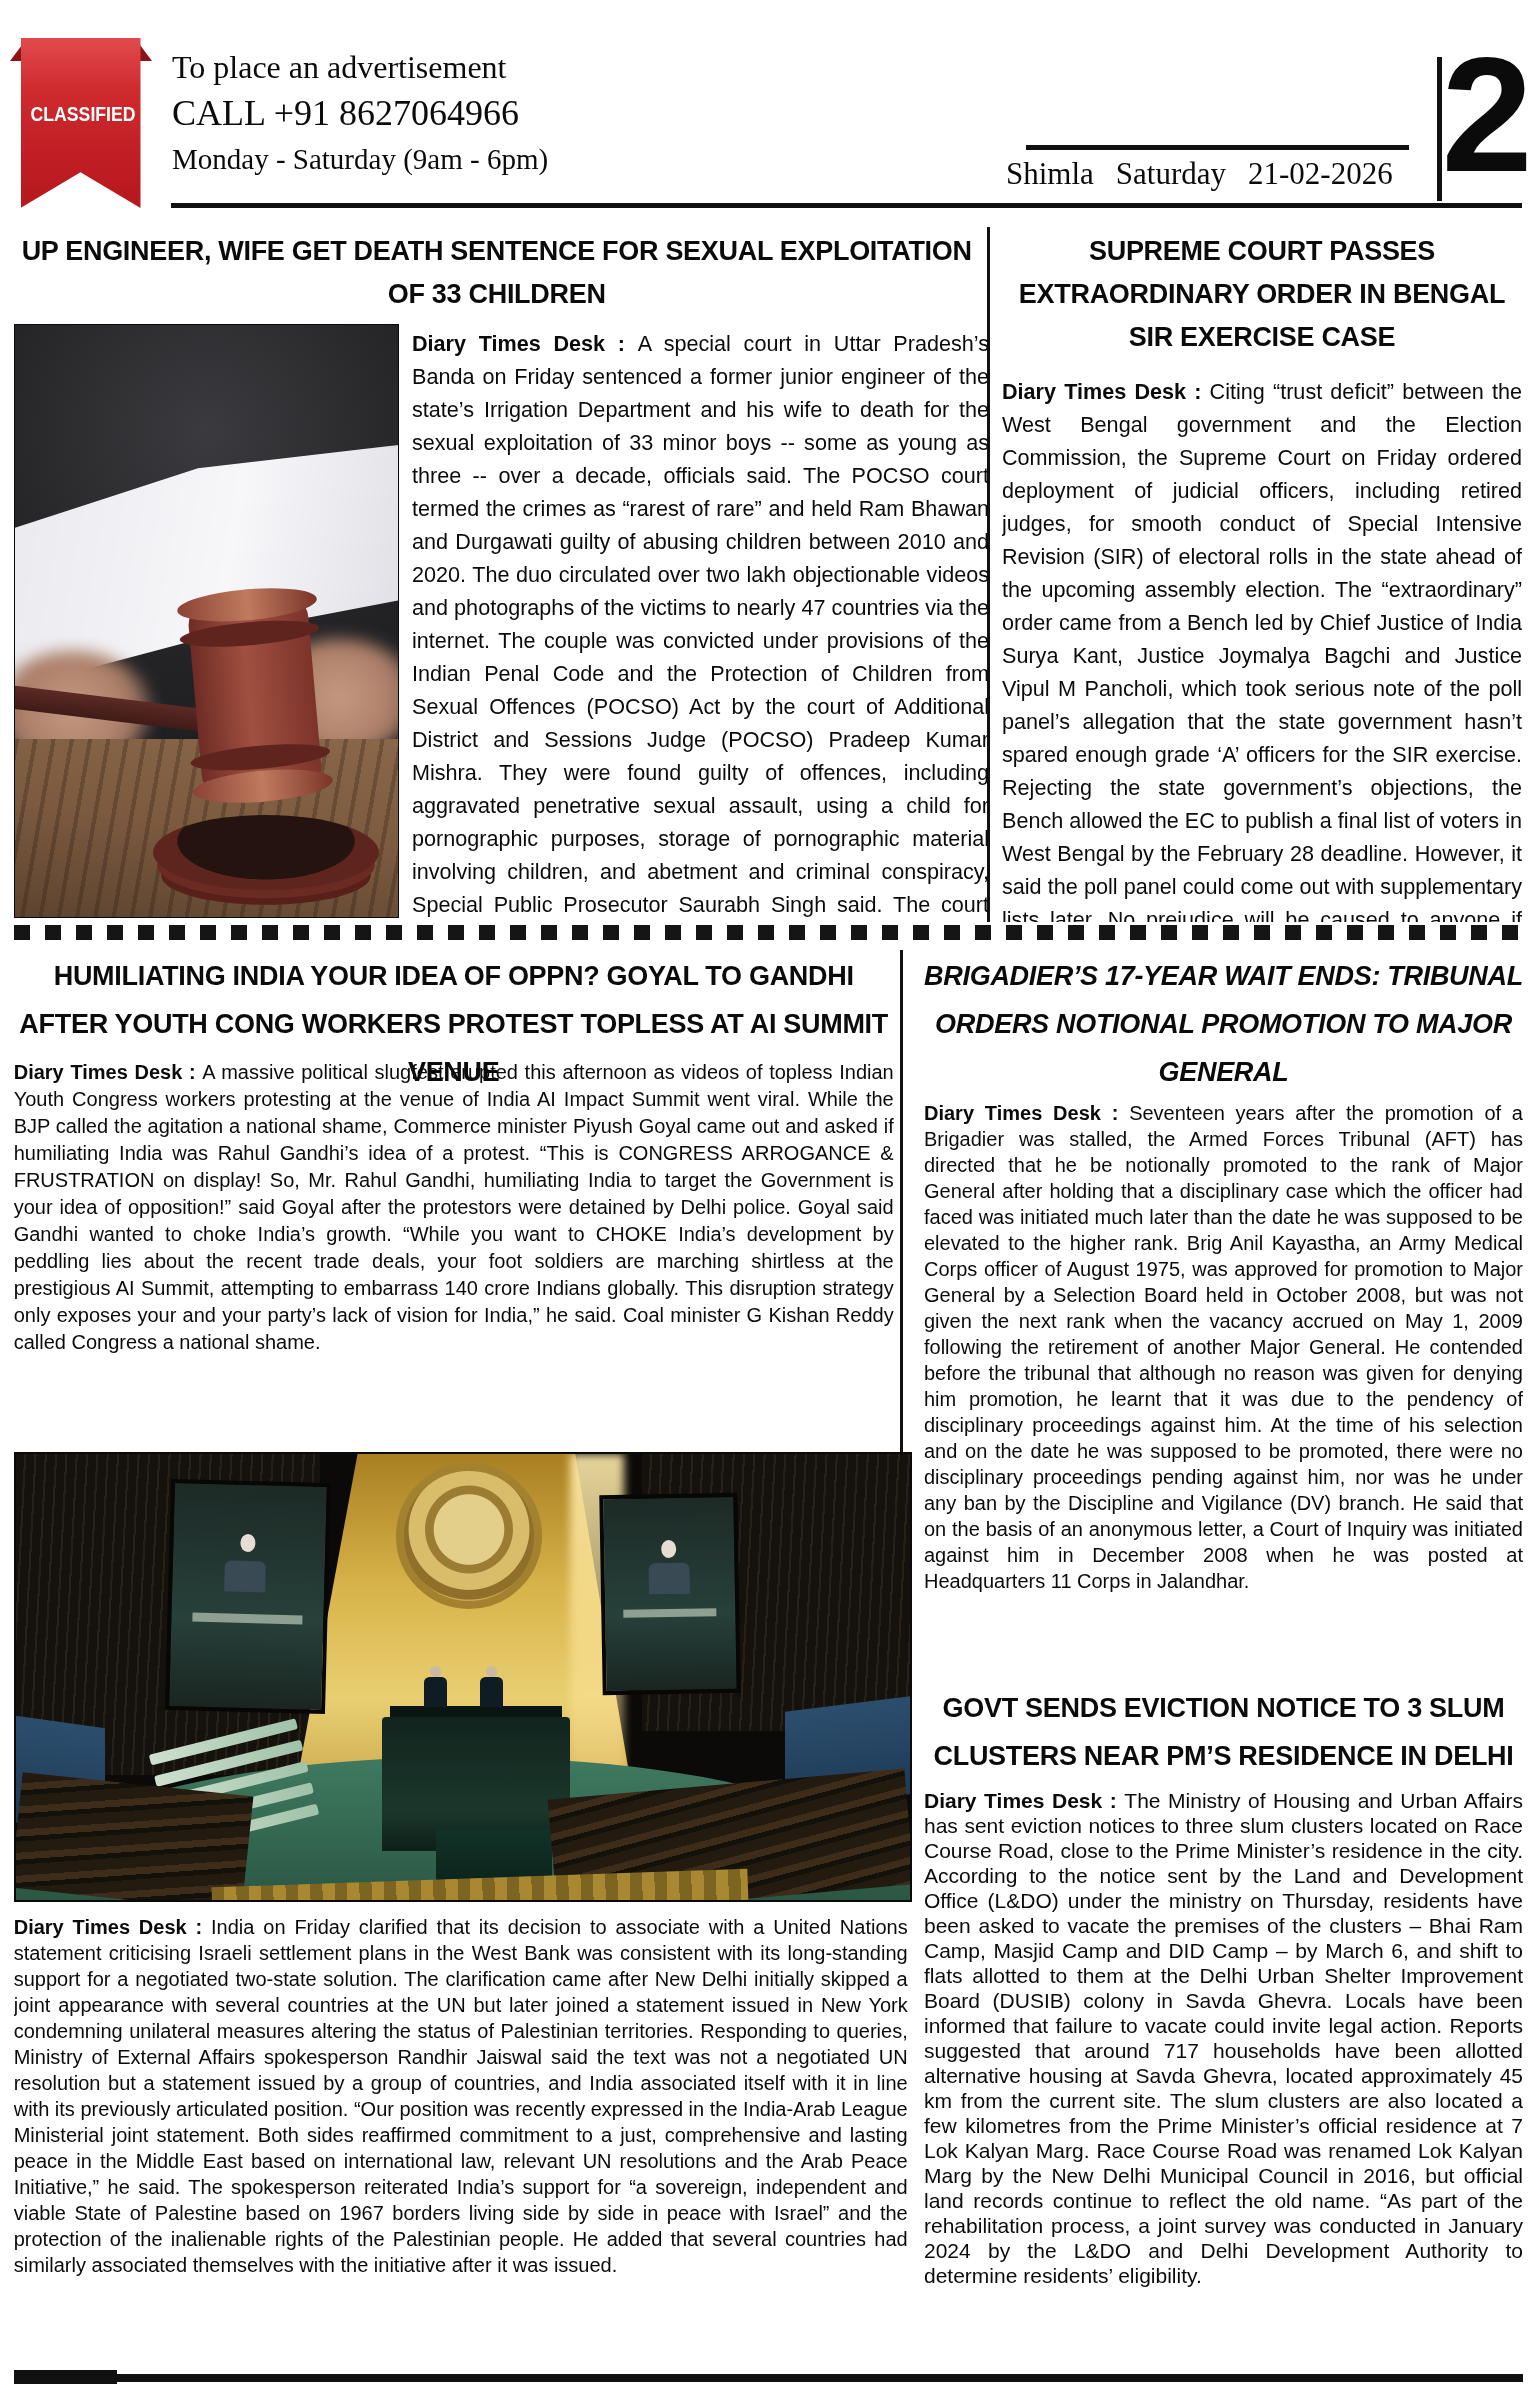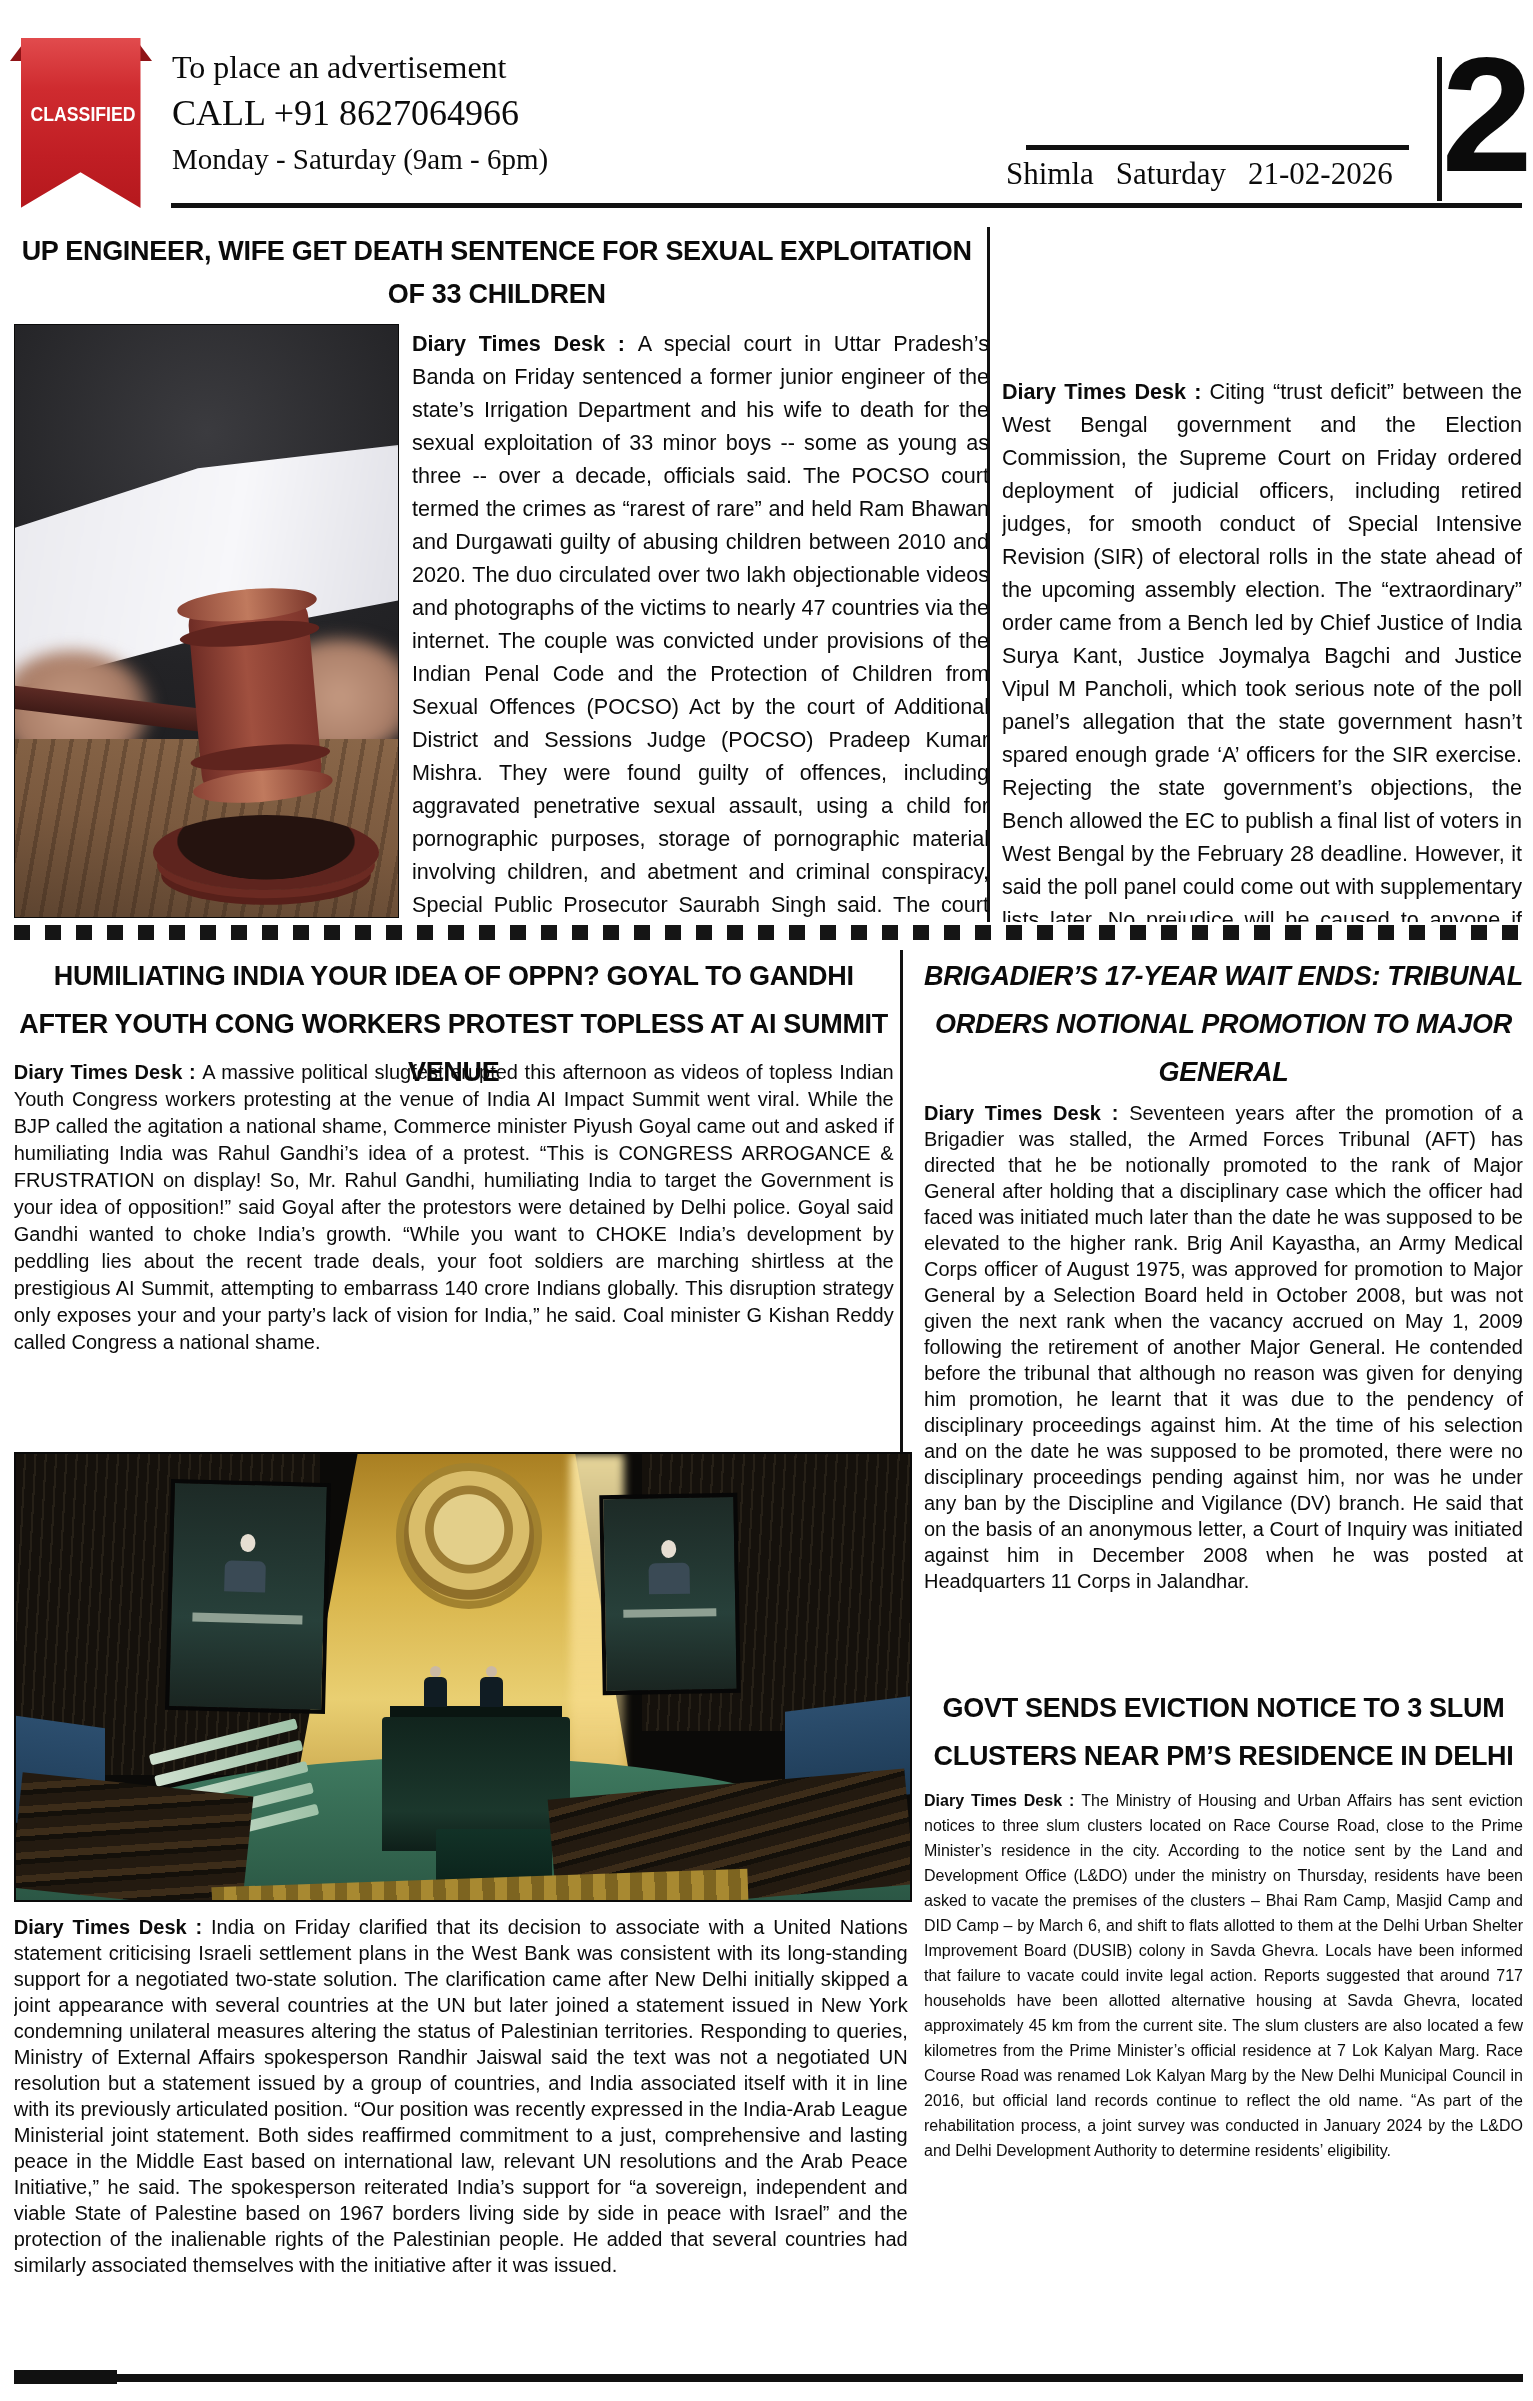--- a/index.html
+++ b/index.html
@@ -169,20 +169,21 @@
       <div class="gv-ring b1"></div>
     </div>
     <div class="gv-block"></div>
   </div>
 
   <div class="body-txt b-top" style="left:412px; top:327px; width:577px; height:594px;">
     <span class="desk">Diary Times Desk : </span>
     <span>A special court in Uttar Pradesh’s Banda on Friday sentenced a former junior engineer of the state’s Irrigation Department and his wife to death for the sexual exploitation of 33 minor boys -- some as young as three -- over a decade, officials said. The POCSO court termed the crimes as “rarest of rare” and held Ram Bhawan and Durgawati guilty of abusing children between 2010 and 2020. The duo circulated over two lakh objectionable videos and photographs of the victims to nearly 47 countries via the internet. The couple was convicted under provisions of the Indian Penal Code and the Protection of Children from Sexual Offences (POCSO) Act by the court of Additional District and Sessions Judge (POCSO) Pradeep Kumar Mishra. They were found guilty of offences, including aggravated penetrative sexual assault, using a child for pornographic purposes, storage of pornographic material involving children, and abetment and criminal conspiracy, Special Public Prosecutor Saurabh Singh said. The court directed the Uttar Pradesh government to pay Rs 10 lakh in compensation to each of the 33 victims.</span>
   </div>
 
+  <div class="headline h-top" style="left:1002px; top:230px; width:520px;">SUPREME COURT PASSES EXTRAORDINARY ORDER IN BENGAL SIR EXERCISE CASE</div>
 
   <div class="body-txt b-top" style="left:1002px; top:375px; width:520px; height:547px;">
     <span class="desk">Diary Times Desk : </span>
     <span>Citing “trust deficit” between the West Bengal government and the Election Commission, the Supreme Court on Friday ordered deployment of judicial officers, including retired judges, for smooth conduct of Special Intensive Revision (SIR) of electoral rolls in the state ahead of the upcoming assembly election. The “extraordinary” order came from a Bench led by Chief Justice of India Surya Kant, Justice Joymalya Bagchi and Justice Vipul M Pancholi, which took serious note of the poll panel’s allegation that the state government hasn’t spared enough grade ‘A’ officers for the SIR exercise. Rejecting the state government’s objections, the Bench allowed the EC to publish a final list of voters in West Bengal by the February 28 deadline. However, it said the poll panel could come out with supplementary lists later. No prejudice will be caused to anyone if supplementary voter lists are issued after February 28 as names of electors.</span>
   </div>
 
   <div class="dotted-sep"></div>
 
   <div class="divider-bottom"></div>
 
@@ -238,21 +239,21 @@
 
   <div class="headline h-bot" style="left:924px; top:952px; width:599px;font-style:italic;">BRIGADIER’S 17-YEAR WAIT ENDS: TRIBUNAL ORDERS NOTIONAL PROMOTION TO MAJOR GENERAL</div>
 
   <div class="body-txt b-bot" style="left:924px; top:1100px; width:599px; height:554px; line-height:26px;">
     <span class="desk">Diary Times Desk : </span>
     <span>Seventeen years after the promotion of a Brigadier was stalled, the Armed Forces Tribunal (AFT) has directed that he be notionally promoted to the rank of Major General after holding that a disciplinary case which the officer had faced was initiated much later than the date he was supposed to be elevated to the higher rank. Brig Anil Kayastha, an Army Medical Corps officer of August 1975, was approved for promotion to Major General by a Selection Board held in October 2008, but was not given the next rank when the vacancy accrued on May 1, 2009 following the retirement of another Major General. He contended before the tribunal that although no reason was given for denying him promotion, he learnt that it was due to the pendency of disciplinary proceedings against him. At the time of his selection and on the date he was supposed to be promoted, there were no disciplinary proceedings pending against him, nor was he under any ban by the Discipline and Vigilance (DV) branch. He said that on the basis of an anonymous letter, a Court of Inquiry was initiated against him in December 2008 when he was posted at Headquarters 11 Corps in Jalandhar.</span>
   </div>
 
   <div class="headline h-bot" style="left:924px; top:1684px; width:599px;">GOVT SENDS EVICTION NOTICE TO 3 SLUM CLUSTERS NEAR PM’S RESIDENCE IN DELHI</div>
 
-  <div class="body-txt b-bot" style="left:924px; top:1788px; width:599px; height:578px; line-height:25px; font-size:16px;">
+  <div class="body-txt b-bot" style="left:924px; top:1788px; width:599px; height:578px; line-height:25px; font-size:21px;">
     <span class="desk">Diary Times Desk : </span>
     <span>The Ministry of Housing and Urban Affairs has sent eviction notices to three slum clusters located on Race Course Road, close to the Prime Minister’s residence in the city. According to the notice sent by the Land and Development Office (L&amp;DO) under the ministry on Thursday, residents have been asked to vacate the premises of the clusters – Bhai Ram Camp, Masjid Camp and DID Camp – by March 6, and shift to flats allotted to them at the Delhi Urban Shelter Improvement Board (DUSIB) colony in Savda Ghevra. Locals have been informed that failure to vacate could invite legal action. Reports suggested that around 717 households have been allotted alternative housing at Savda Ghevra, located approximately 45 km from the current site. The slum clusters are also located a few kilometres from the Prime Minister’s official residence at 7 Lok Kalyan Marg. Race Course Road was renamed Lok Kalyan Marg by the New Delhi Municipal Council in 2016, but official land records continue to reflect the old name. “As part of the rehabilitation process, a joint survey was conducted in January 2024 by the L&amp;DO and Delhi Development Authority to determine residents’ eligibility.</span>
   </div>
 
   <div class="bottom-bar"></div>
   <div class="bottom-bar-thick"></div>
 
 </div>
 
 

